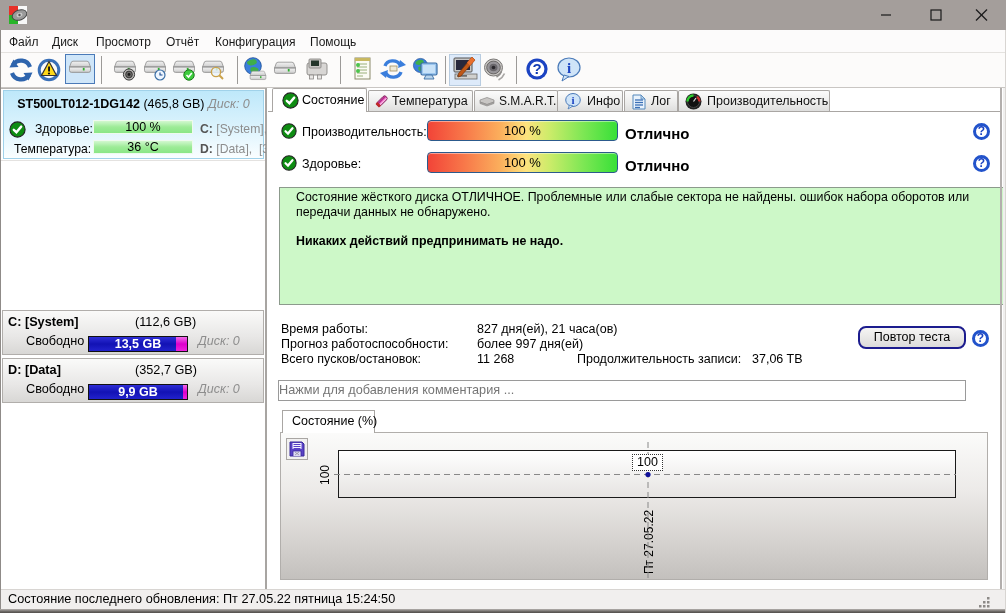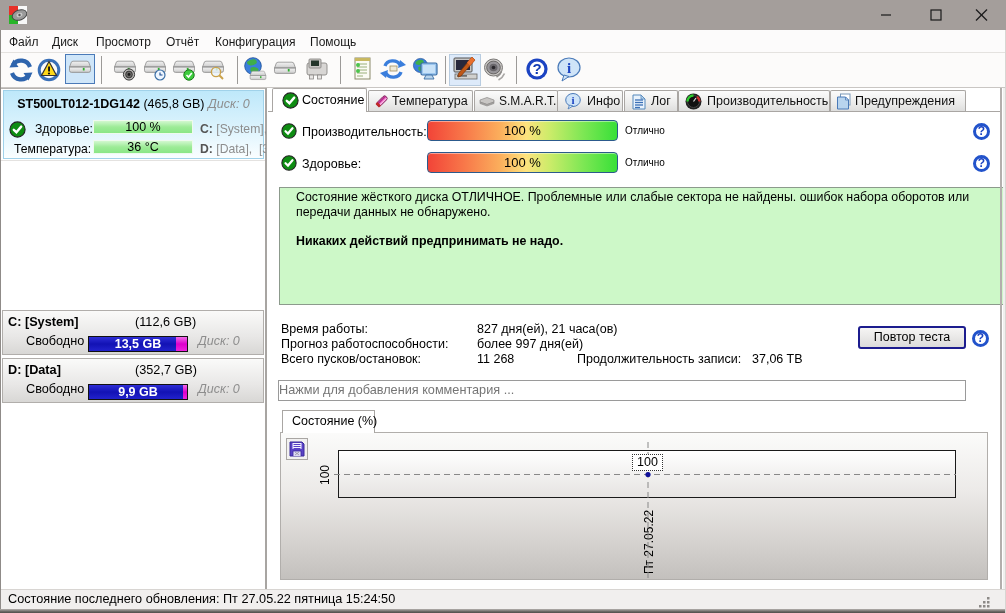--- a/index.html
+++ b/index.html
@@ -25,27 +25,27 @@
 .dsk0{position:absolute;font-style:italic;color:#8d8d8d;font-size:12.5px}
 
 #tabrow{left:268px;top:88px;width:733px;height:23px;background:#fff}
 .tab{position:absolute;top:2px;height:21px;background:linear-gradient(180deg,#fbfbfb 0%,#ececeb 60%,#dededd 100%);border:1px solid #a9a6a3;border-bottom:none;border-radius:2px 2px 0 0;font-size:12.5px;color:#111}
 .tab span{position:absolute;top:3px;white-space:nowrap}
 #tab-active{position:absolute;left:272px;top:88px;width:95px;height:24px;background:#fff;border:1px solid #a9a6a3;border-bottom:none;border-radius:2px 2px 0 0;z-index:3}
 #rightpane{left:268px;top:111px;width:733px;height:478px;background:#fff;border-top:1px solid #a9a6a3}
 
 .rowlabel{position:absolute;font-size:12.5px;white-space:nowrap}
 .gradbar{position:absolute;left:427px;width:191px;height:21px;border:1px solid #2c5a8c;border-radius:4px;background:linear-gradient(90deg,#f24438 0%,#f87a4a 20%,#fbae5c 38%,#fde37e 52%,#cdec6a 64%,#7ee754 82%,#38e038 100%);box-shadow:inset 0 1px 0 rgba(255,255,255,0.45);text-align:center;font-size:13px;line-height:20px}
-.otl{position:absolute;left:625px;font-weight:normal;font-size:10px}
+.otl{position:absolute;left:625px;font-weight:bold;font-size:15px}
 .q{position:absolute;width:17px;height:17px;border-radius:50%;border:3px solid #2253cb;background:#fff;color:#1b43c2;font-weight:bold;font-size:12px;text-align:center;line-height:11px}
 #greenbox{left:279px;top:187px;width:738px;height:118px;background:#cdf8c8;border:1px solid #8c9a8c;font-size:12.4px;line-height:14.6px;padding:2px 16px;color:#000}
 
 .il{position:absolute;left:281px;font-size:12.5px;white-space:nowrap}
 .iv{position:absolute;left:477px;font-size:12.5px;font-weight:normal;white-space:nowrap}
-#retest{left:858px;top:326px;width:108px;height:23px;background:linear-gradient(180deg,#f6f5f4 0%,#e9e8e7 50%,#dcdbda 100%);border:2px solid #1c1c8e;border-radius:3px;text-align:center;font-size:12.5px;line-height:19px}
+#retest{left:858px;top:326px;width:108px;height:23px;background:linear-gradient(180deg,#f6f5f4 0%,#e9e8e7 50%,#dcdbda 100%);border:2px solid #1c1c8e;border-radius:8px;text-align:center;font-size:12.5px;line-height:19px}
 #comment{left:278px;top:380px;width:688px;height:21px;border:1px solid #9a9a9a;background:#fff;color:#757575;font-size:12.7px;line-height:19px;}
 
 #charttab{left:282px;top:410px;width:93px;white-space:nowrap;height:23px;background:#fff;border:1px solid #a9a6a3;border-bottom:none;font-size:12.5px;padding:3px 0 0 9px;z-index:2}
 #chartpanel{left:280px;top:432px;width:708px;height:148px;background:linear-gradient(180deg,#fbfbfa 0%,#eceae8 40%,#d5d2cf 75%,#c3c0bd 100%);border:1px solid #b1aeab}
 #savebtn{left:286px;top:438px;width:22px;height:22px;background:#f2f1f0;border:1px solid #a9a6a3}
 #plot{left:338px;top:450px;width:618px;height:48px;background:linear-gradient(180deg,#ffffff 0%,#f2f1f0 50%,#e6e4e2 100%);border:1px solid #1a1a1a}
 .vlabel{position:absolute;transform:rotate(-90deg);transform-origin:center;font-size:12px;white-space:nowrap}
 #marker{left:632px;top:454px;width:31px;height:17px;background:#fff;border:1.5px dotted #333;text-align:center;font-size:12.5px;line-height:14px;z-index:2}
 
 #statusbar{left:1px;top:589px;width:1004px;height:20px;background:#f1efee;border-top:1px solid #d8d5d2;font-size:12.7px;padding:2px 0 0 7px}
@@ -305,28 +305,20 @@
   </div>
   <div class="tab" style="left:410px;width:152px">
     <svg class="abs" style="left:6px;top:2px" width="17" height="17" viewBox="0 0 17 17">
         <circle cx="8.5" cy="8.5" r="8" fill="#222"></circle>
         <circle cx="8.5" cy="8.5" r="6" fill="#111" stroke="#444" stroke-width="1"></circle>
         <path d="M8.5 2.5 A 6 6 0 0 0 2.5 8.5" stroke="#2ecc2e" stroke-width="2.4" fill="none"></path>
         <path d="M14.5 8.5 A 6 6 0 0 0 12 3.7" stroke="#cc2e2e" stroke-width="2.4" fill="none"></path>
         <line x1="8.5" y1="8.5" x2="11" y2="5" stroke="#ddd" stroke-width="1.2"></line>
       </svg>
     <span style="left:28px">Производительность</span>
-  </div>
-  <div class="tab" style="left:562px;width:136px">
-    <svg class="abs" style="left:5px;top:2px" width="16" height="17" viewBox="0 0 16 17">
-        <rect x="4.5" y="1" width="9.5" height="11" fill="#fff" stroke="#7a98b8" stroke-width="1"></rect>
-        <path d="M1.5 4 h8 l3 3 v9 h-11 z" fill="#b8d4ee" stroke="#4a7ab8" stroke-width="1"></path>
-        <path d="M9.5 4 l3 3 h-3 z" fill="#dceaf8" stroke="#4a7ab8" stroke-width="0.8"></path>
-      </svg>
-    <span style="left:24px">Предупреждения</span>
   </div>
 </div>
 <div class="abs" id="rightpane"></div>
 <div class="abs" id="tab-active">
   <svg class="abs" style="left:9px;top:3px" width="17" height="17" viewBox="0 0 17 17">
       <circle cx="8.5" cy="8.5" r="7.6" fill="#0e8c12" stroke="#222" stroke-width="1.1"></circle>
       <path d="M4.8 8.8 L7.4 11.2 L12.2 5.6" stroke="#fff" stroke-width="2.4" fill="none" stroke-linecap="round"></path>
     </svg>
   <span class="abs" style="left:29px;top:4px;font-size:12.5px">Состояние</span>
 </div>

